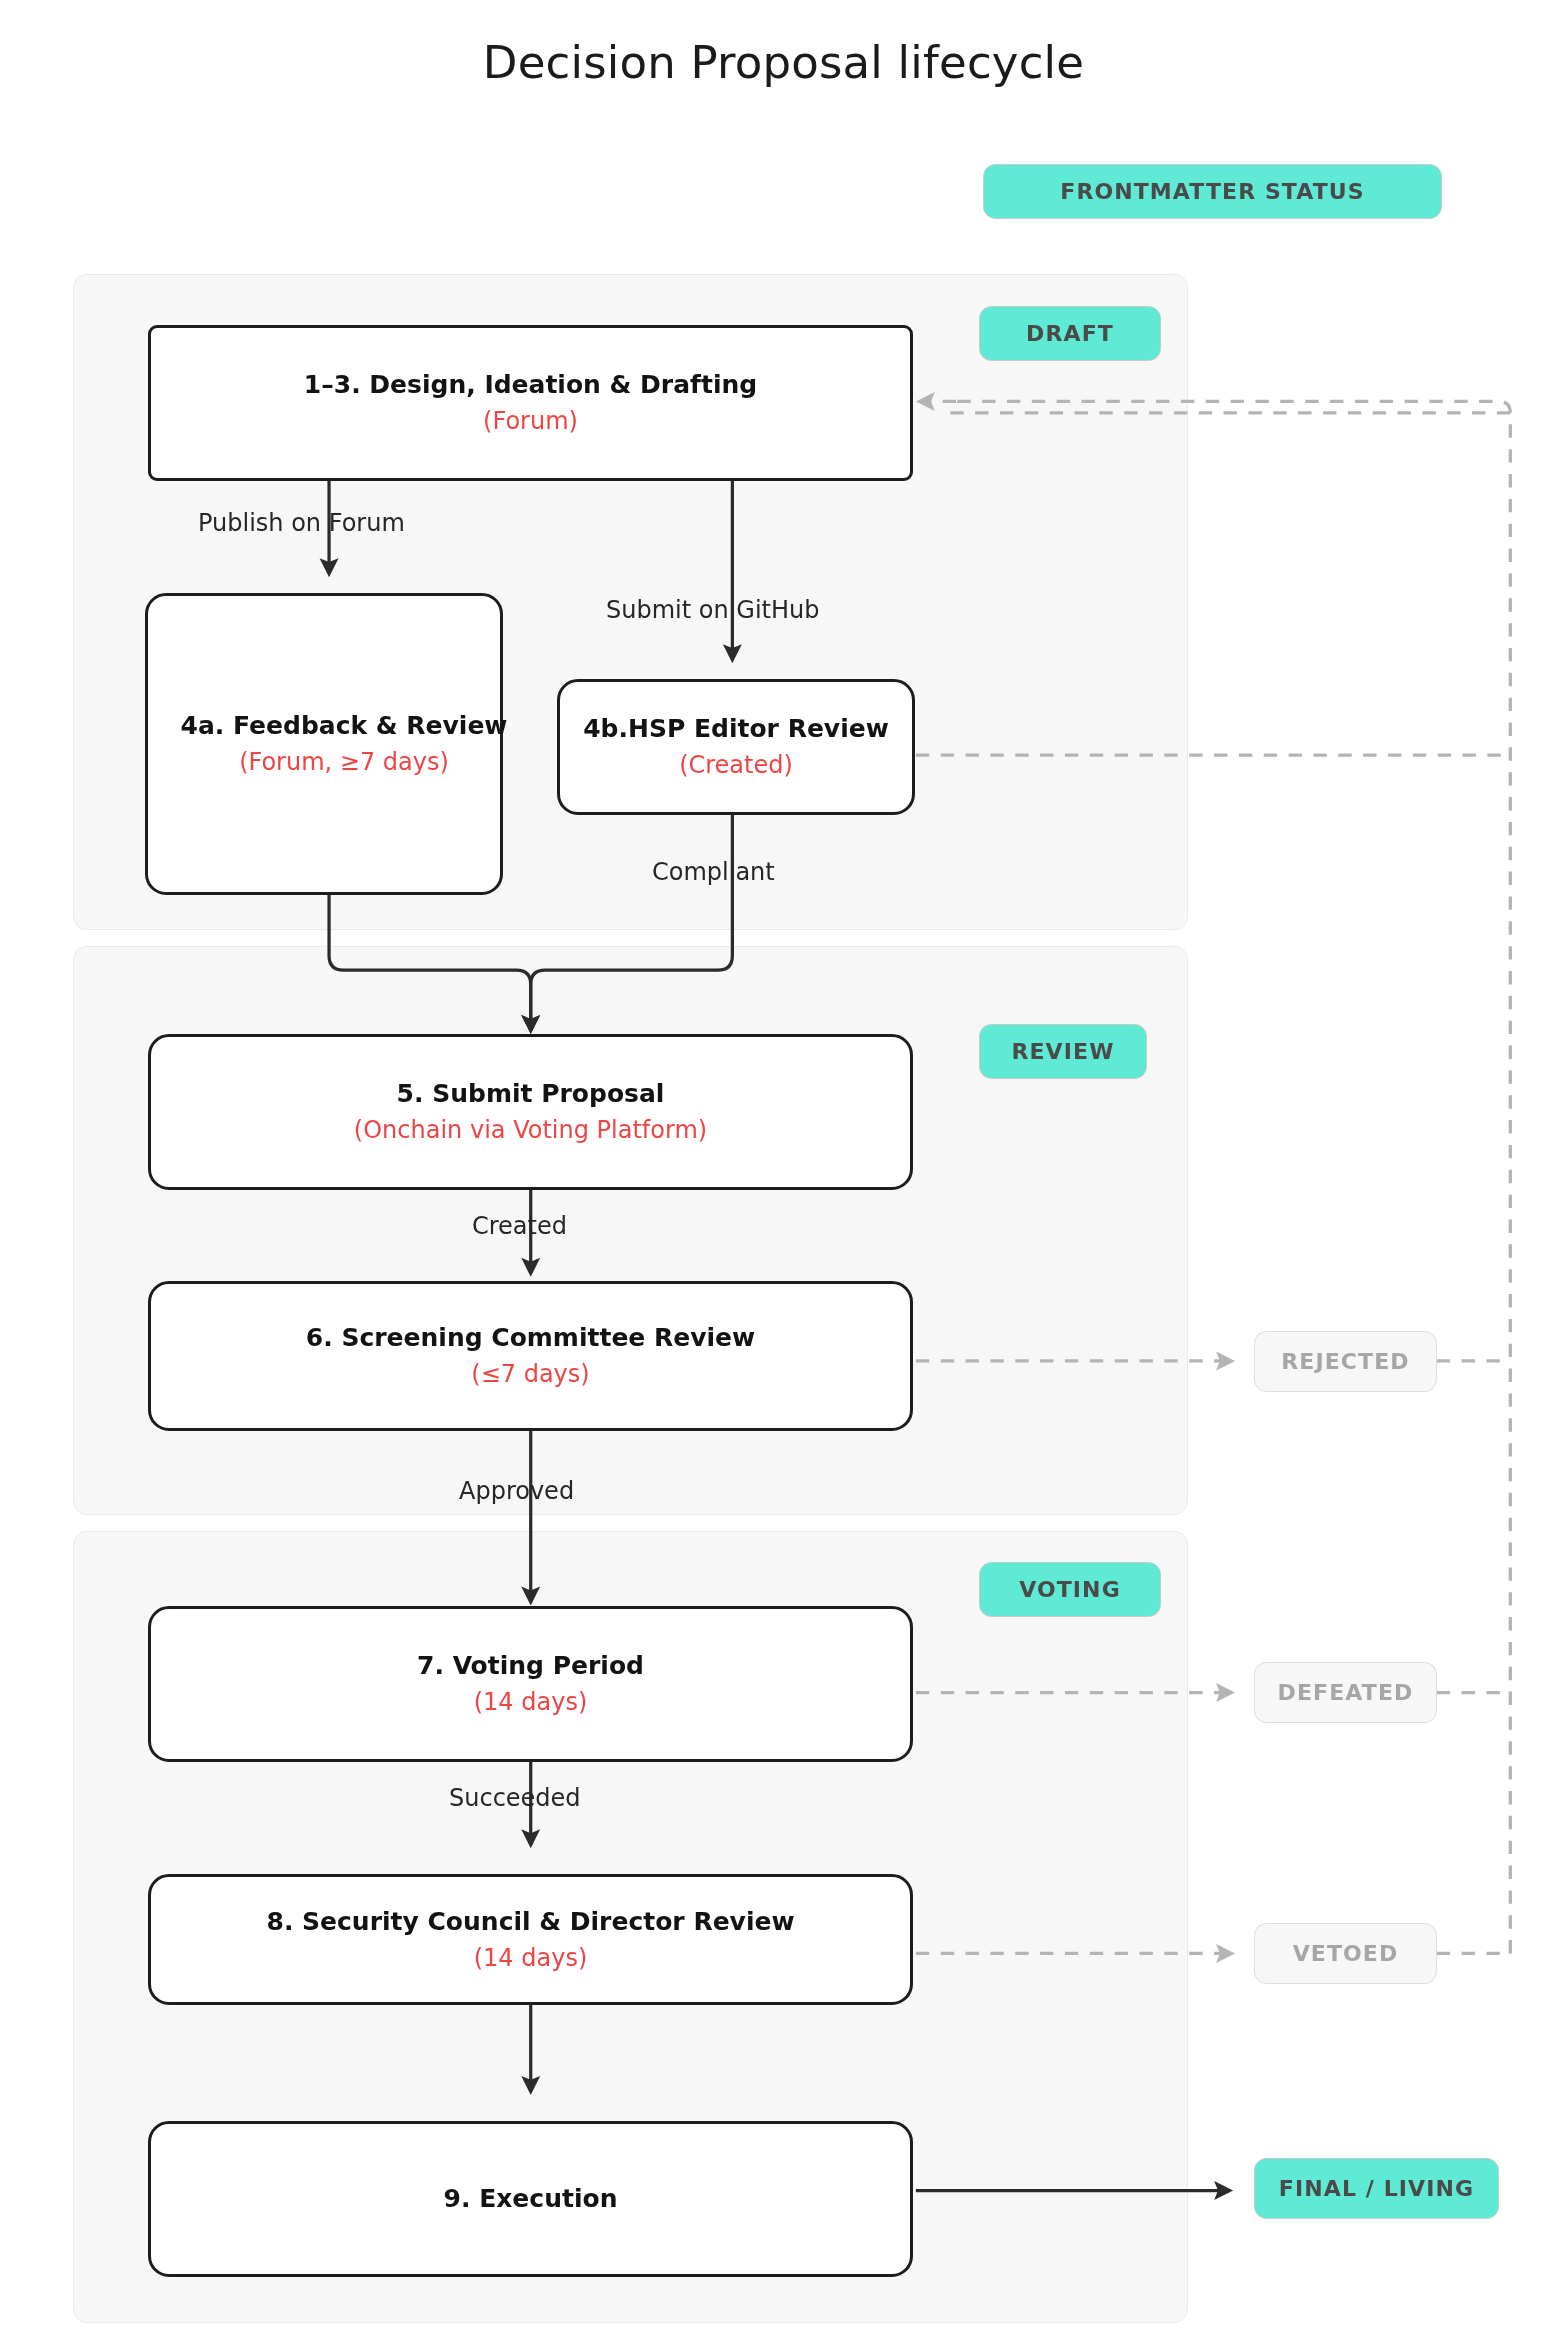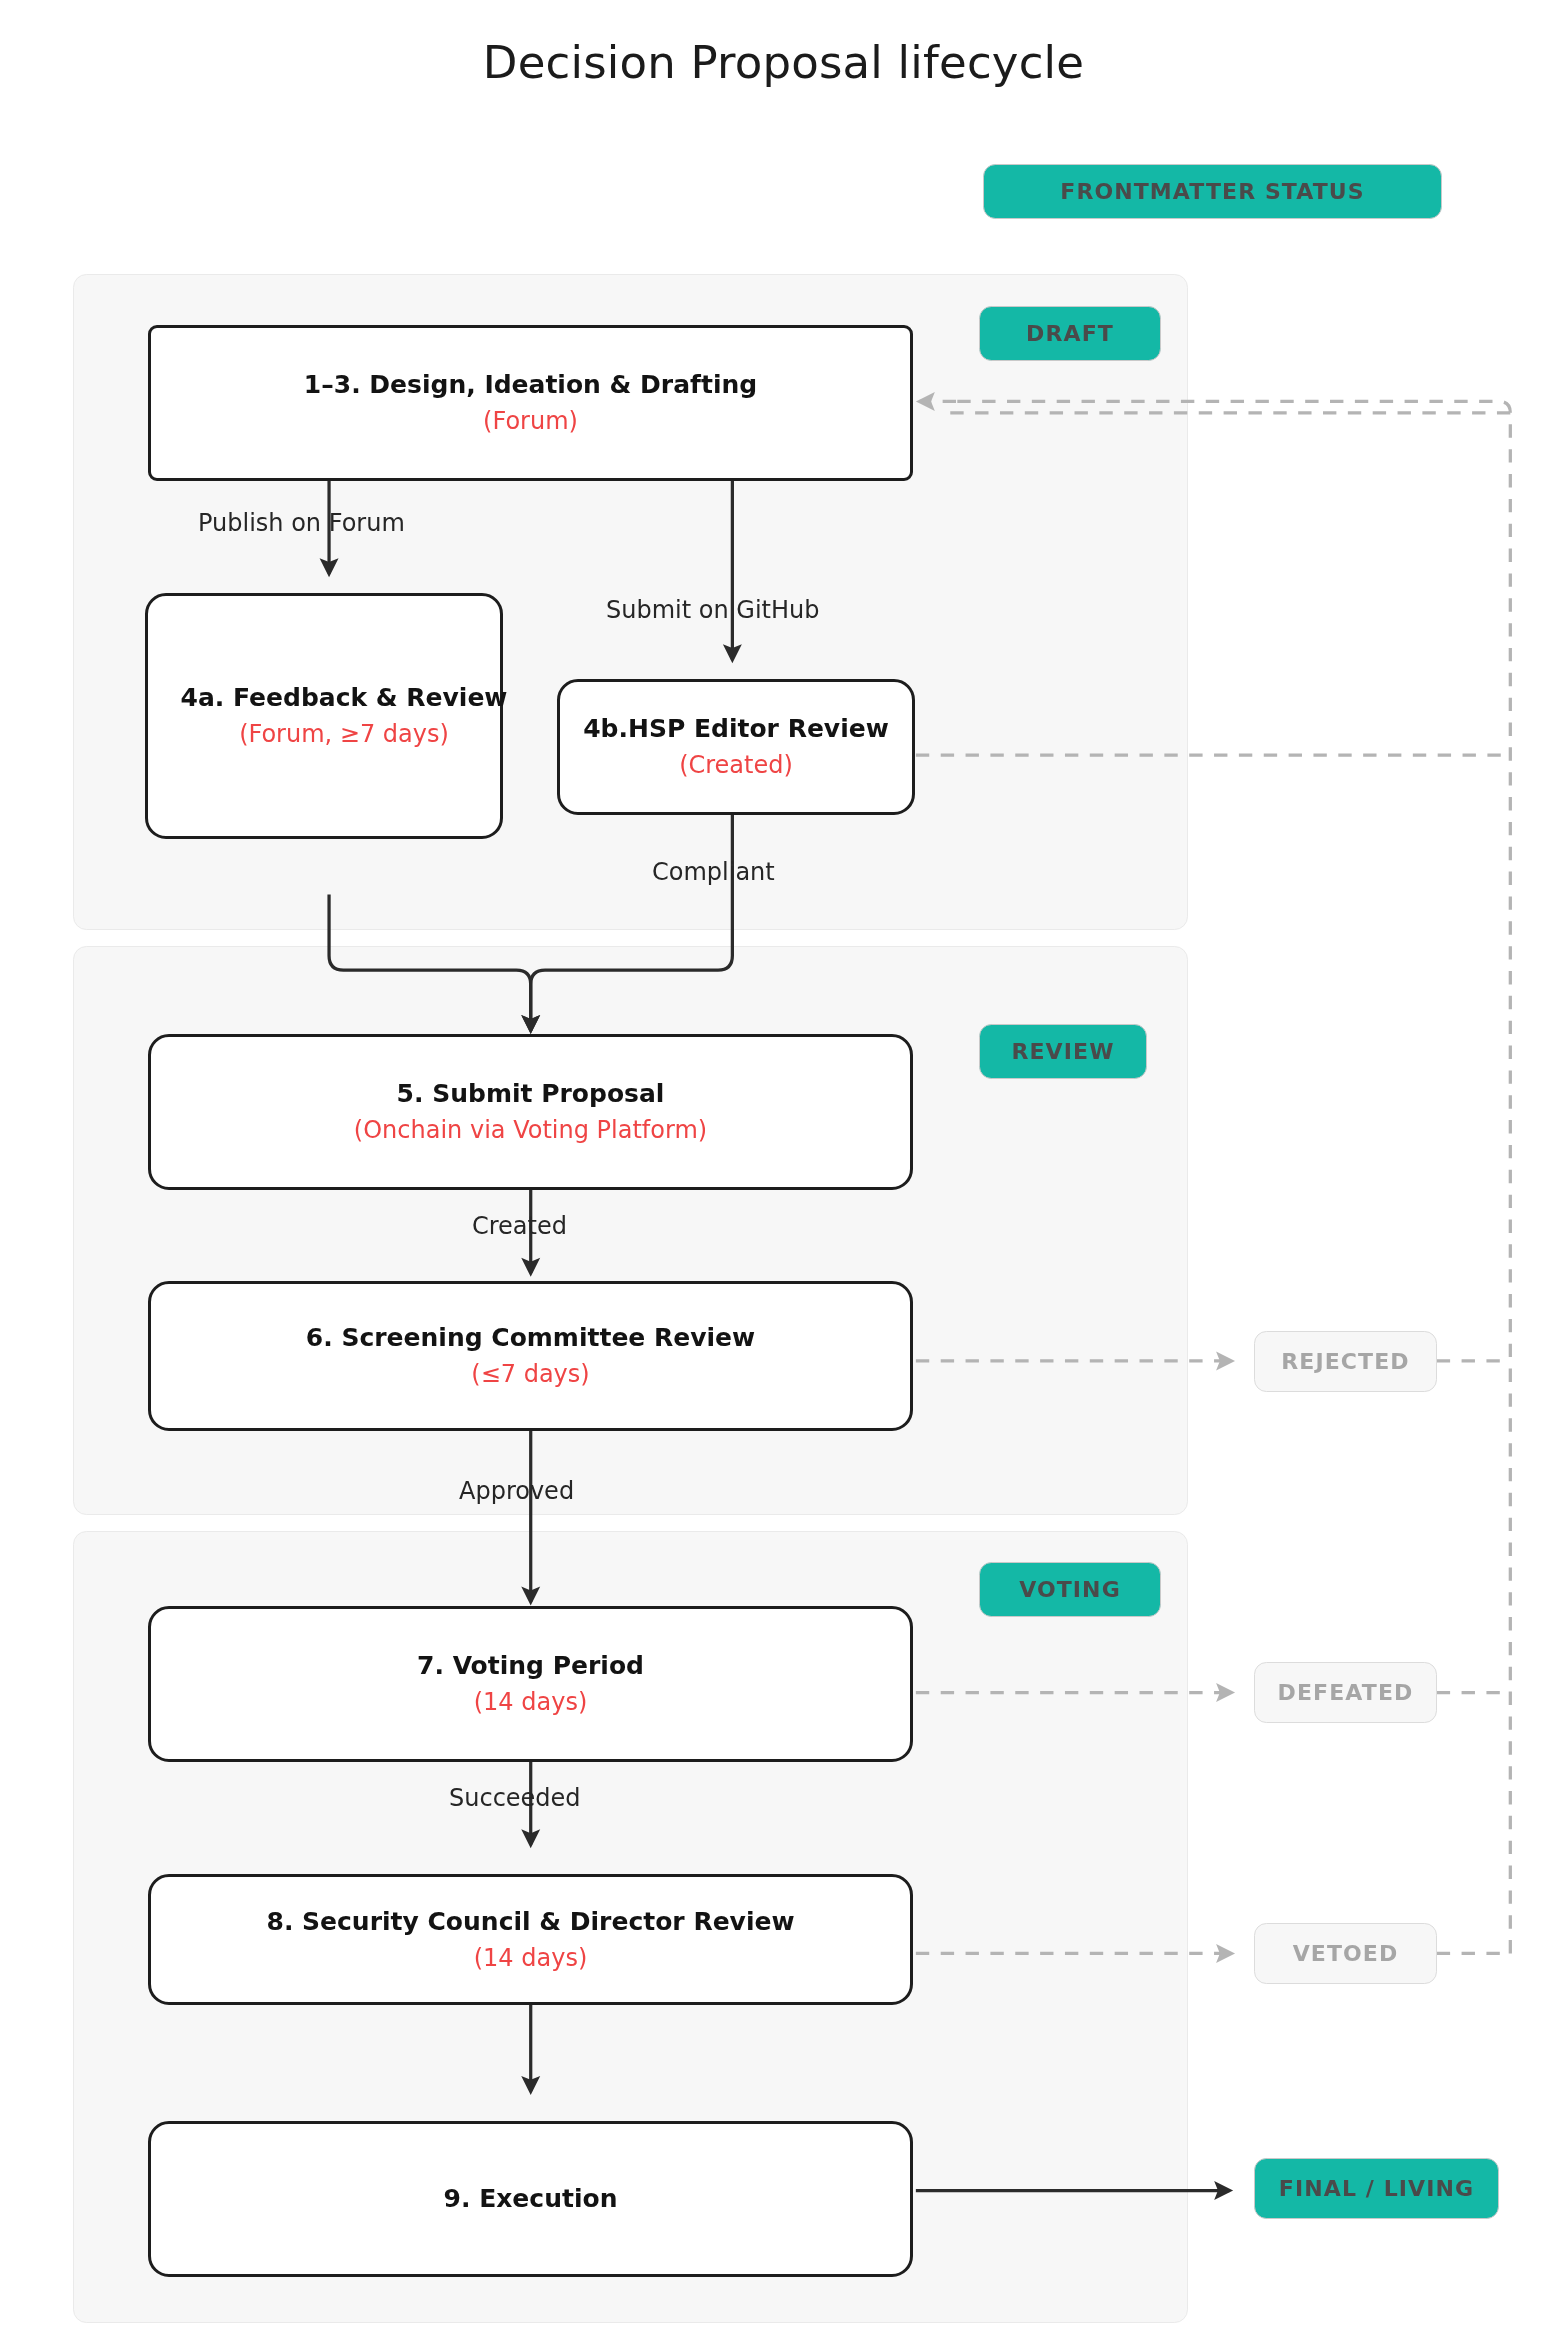--- a/index.html
+++ b/index.html
@@ -26,21 +26,21 @@
   .node{
     position:absolute;background:#ffffff;border:3.3px solid #1d1d1d;border-radius:21px;
     display:flex;flex-direction:column;align-items:center;justify-content:center;
     box-sizing:border-box;text-align:center;line-height:1.28;
   }
   .node .t1{font-size:25px;font-weight:700;color:#131313;white-space:nowrap;}
   .node .t2{font-size:24px;font-weight:400;color:#ef4444;white-space:nowrap;margin-top:4.8px;}
 
   
   .pill{
-    position:absolute;background:#14b8a6;border:1.5px solid #c9c9c9;border-radius:12.4px;
+    position:absolute;background:#5eead4;border:1.5px solid #c9c9c9;border-radius:12.4px;
     display:flex;align-items:center;justify-content:center;box-sizing:border-box;
     font-size:22px;font-weight:700;letter-spacing:1.1px;color:#4a4a4a;white-space:nowrap;
   }
   .pill.muted{color:#a6a6a6;border-color:#dcdcdc;background:#f7f7f7;}
 
   
   .elabel{
     position:absolute;font-size:24px;color:#262626;white-space:nowrap;background:transparent;
   }
 
@@ -106,21 +106,21 @@
     <path class="dash" d="M1580,432 L988,432"></path>
     <path class="dash" d="M1000,420 L962,420" marker-end="url(#arrD)"></path>
     <path class="dash" d="M1580,432 Q1580,420 1568,420 L1000,420"></path>
   </svg>
 
   <div class="node" style="left:148px;top:325px;width:765px;height:156px;border-radius:9px;">
     <span class="t1">1–3. Design, Ideation &amp; Drafting</span>
     <span class="t2">(Forum)</span>
   </div>
 
-  <div class="node" style="left:145px;top:593px;width:358px;height:246px;padding-left:40px;">
+  <div class="node" style="left:145px;top:593px;width:358px;height:302px;padding-left:40px;">
     <span class="t1">4a. Feedback &amp; Review</span>
     <span class="t2">(Forum, ≥7 days)</span>
   </div>
 
   <div class="node" style="left:557px;top:679px;width:358px;height:136px;">
     <span class="t1">4b.HSP Editor Review</span>
     <span class="t2">(Created)</span>
   </div>
 
   <div class="node" style="left:148px;top:1034px;width:765px;height:156px;">

